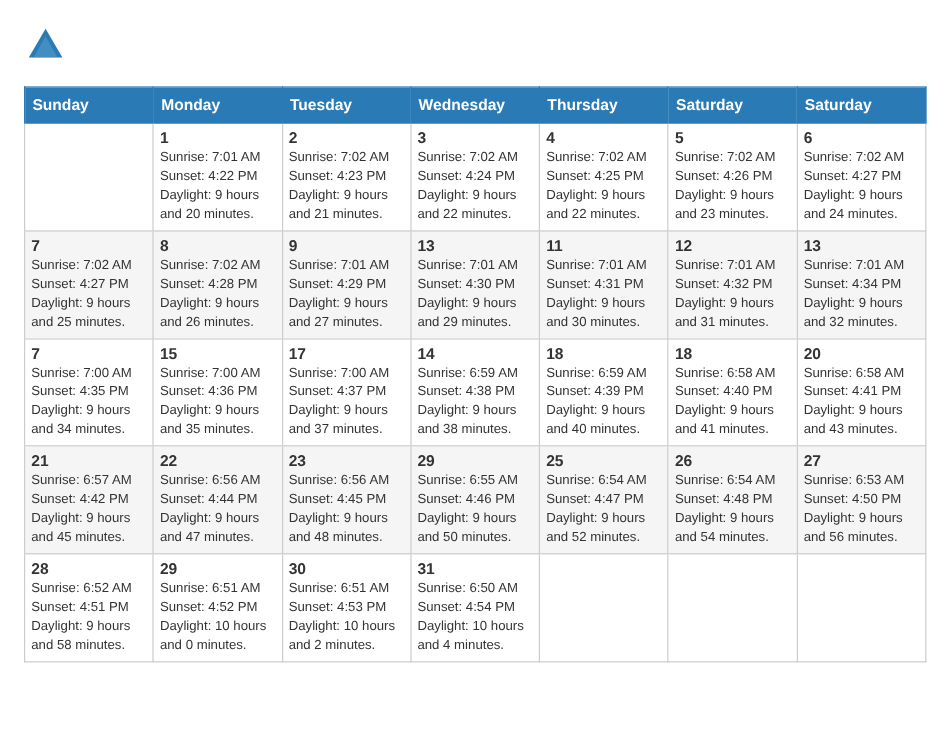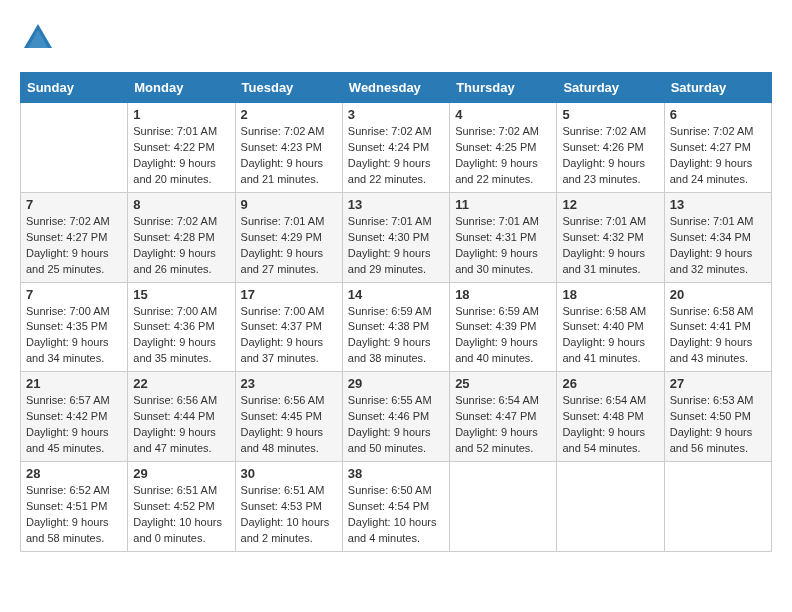--- a/index.html
+++ b/index.html
@@ -249,21 +249,21 @@
         </td>
         <td>
           <div class="day-number">29</div>
           <div class="day-info">Sunrise: 6:51 AM<br>Sunset: 4:52 PM<br>Daylight: 10 hours and 0 minutes.</div>
         </td>
         <td>
           <div class="day-number">30</div>
           <div class="day-info">Sunrise: 6:51 AM<br>Sunset: 4:53 PM<br>Daylight: 10 hours and 2 minutes.</div>
         </td>
         <td>
-          <div class="day-number">38</div>
+          <div class="day-number">31</div>
           <div class="day-info">Sunrise: 6:50 AM<br>Sunset: 4:54 PM<br>Daylight: 10 hours and 4 minutes.</div>
         </td>
         <td class="empty-cell"></td>
         <td class="empty-cell"></td>
         <td class="empty-cell"></td>
       </tr>
     </tbody>
 </table>
 
 </body></html>

